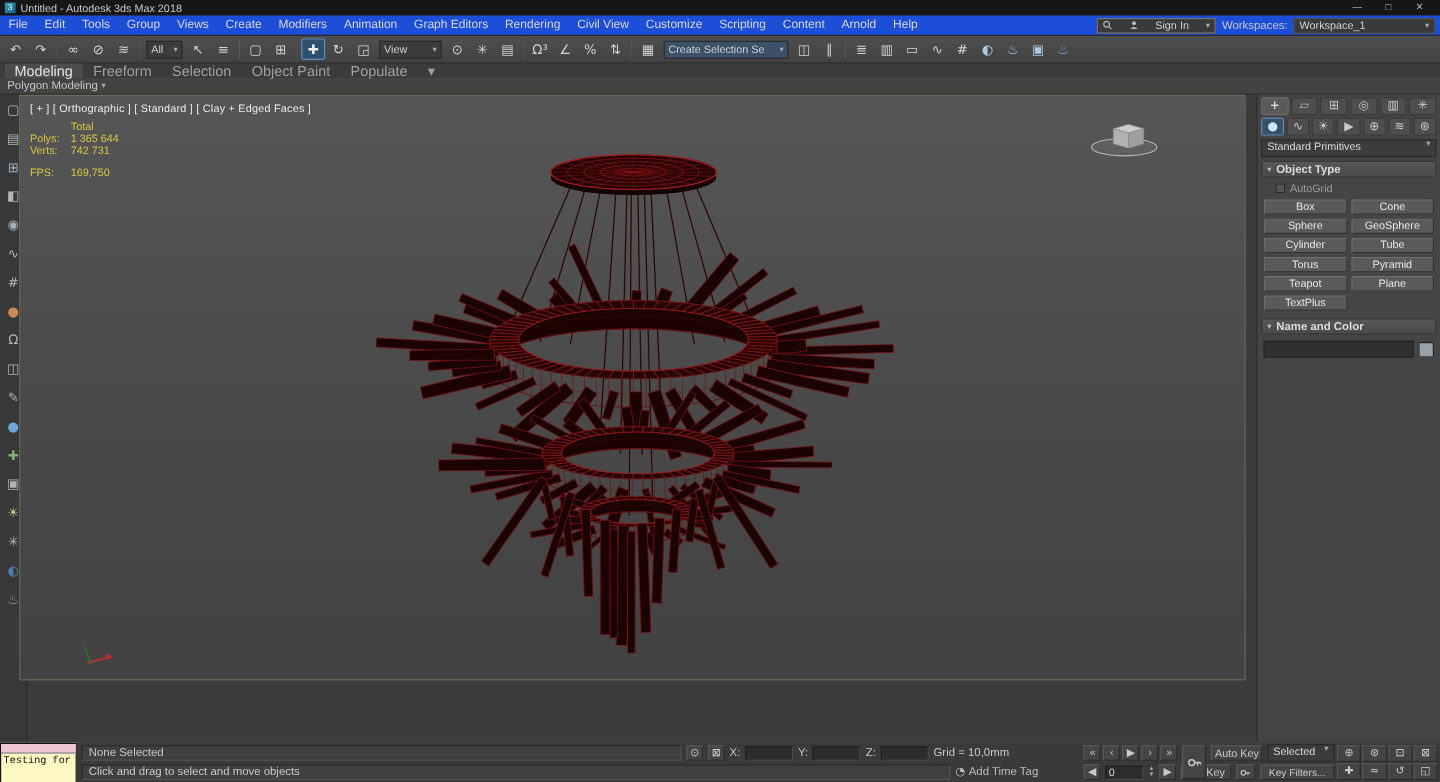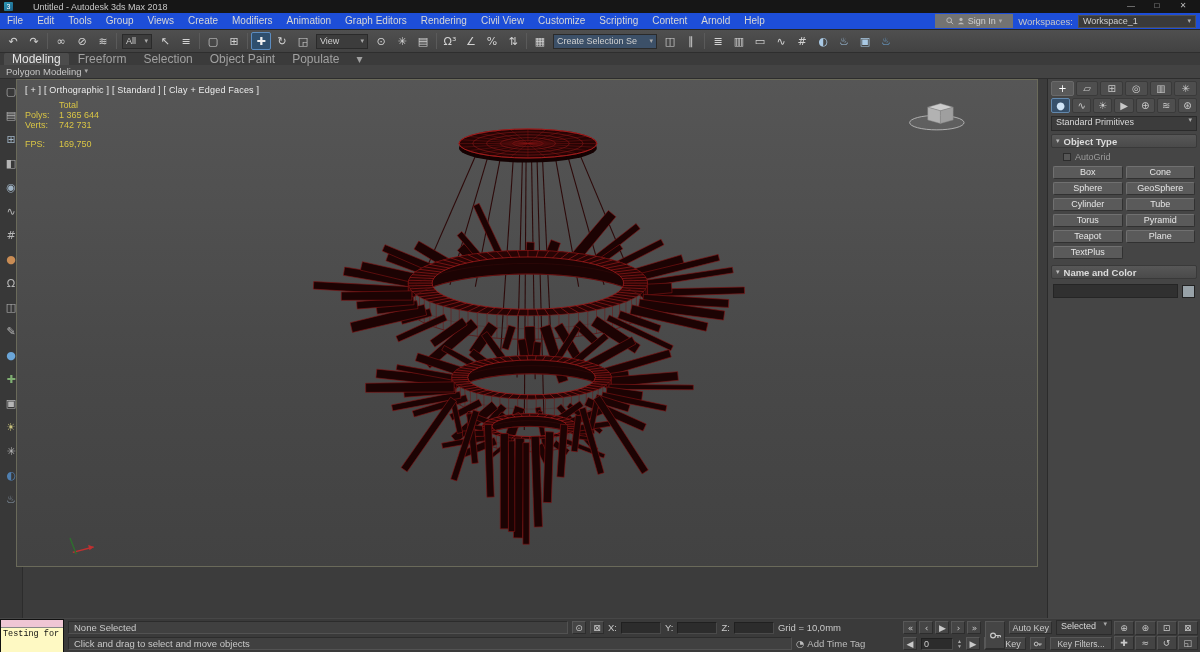--- a/index.html
+++ b/index.html
@@ -1,29 +1,29 @@
 <!DOCTYPE html>
 <html><head>
 <meta charset="utf-8">
 <style>
 *{margin:0;padding:0;box-sizing:border-box;user-select:none}
 html,body{width:1200px;height:652px;overflow:hidden}
 body{position:relative;background:#3c3c3c;font-family:"Liberation Sans",sans-serif;color:#ccc;font-size:10px}
 .g{font-family:"DejaVu Sans",sans-serif}
 
-#titlebar{height:13px;background:#161616;display:flex;align-items:center;padding:0 4px;gap:20px;font-size:9px;color:#c8c8c8}
+#titlebar{height:13px;background:#161616;display:flex;align-items:center;padding:0 4px;gap:4px;font-size:9px;color:#c8c8c8}
 #app-icon{width:9px;height:9px;background:linear-gradient(135deg,#2e9bb5,#1b5f8a);color:#fff;font-size:7px;line-height:9px;text-align:center;border-radius:1px;flex:0 0 auto}
 #win-btns{margin-left:auto;display:flex}
 .wbtn{width:26px;height:13px;text-align:center;line-height:12px;font-size:8px;color:#bbb}
 
 #menubar{height:17px;background:#1d4ed8;display:flex;align-items:center;border-bottom:1px solid #262626}
 #menus{display:flex;height:100%}
 .menu-item{padding:0 7px;line-height:16px;font-size:10px;color:#d6d6d6;white-space:nowrap}
 #menubar-right{margin-left:auto;display:flex;align-items:center;gap:5px;padding-right:4px}
-#signin{display:flex;align-items:center;gap:3px;border:7px solid #737373;background:#3a3a3a;height:13px;padding:0 4px;font-size:9px;color:#d0d0d0}
+#signin{display:flex;align-items:center;gap:14px;border:1px solid #737373;background:#3a3a3a;height:13px;padding:0 4px;font-size:9px;color:#d0d0d0}
 .caret{font-size:7px;color:#aaa;line-height:1}
 #ws-label{font-size:9.5px;color:#c8c8c8}
 #ws-dd{width:118px;height:13px;border:1px solid #515151;background:#3a3a3a;display:flex;align-items:center;padding:0 4px;font-size:9px;color:#d0d0d0}
 #ws-dd .caret{margin-left:auto}
 
 #toolbar{height:23px;background:linear-gradient(#4f4f4f,#424242);display:flex;align-items:center;padding:0 3px;gap:1px;border-bottom:1px solid #2e2e2e}
 .tb-ic{width:20px;height:18px;display:flex;align-items:center;justify-content:center;font-size:11px;color:#d2d2d2;border-radius:2px;flex:0 0 auto}
 .tb-ic.active{background:#2f4f6e;border:1px solid #5c8cc0;color:#eee}
 .tsep{width:1px;height:16px;background:#2e2e2e;border-right:1px solid #5a5a5a;margin:0 2px;flex:0 0 auto}
 .tb-dd{height:15px;border:1px solid #2a2a2a;background:#3c3c3c;display:flex;align-items:center;justify-content:space-between;padding:0 3px;font-size:9px;color:#d0d0d0;margin:0 2px;white-space:nowrap;overflow:hidden;flex:0 0 auto}

